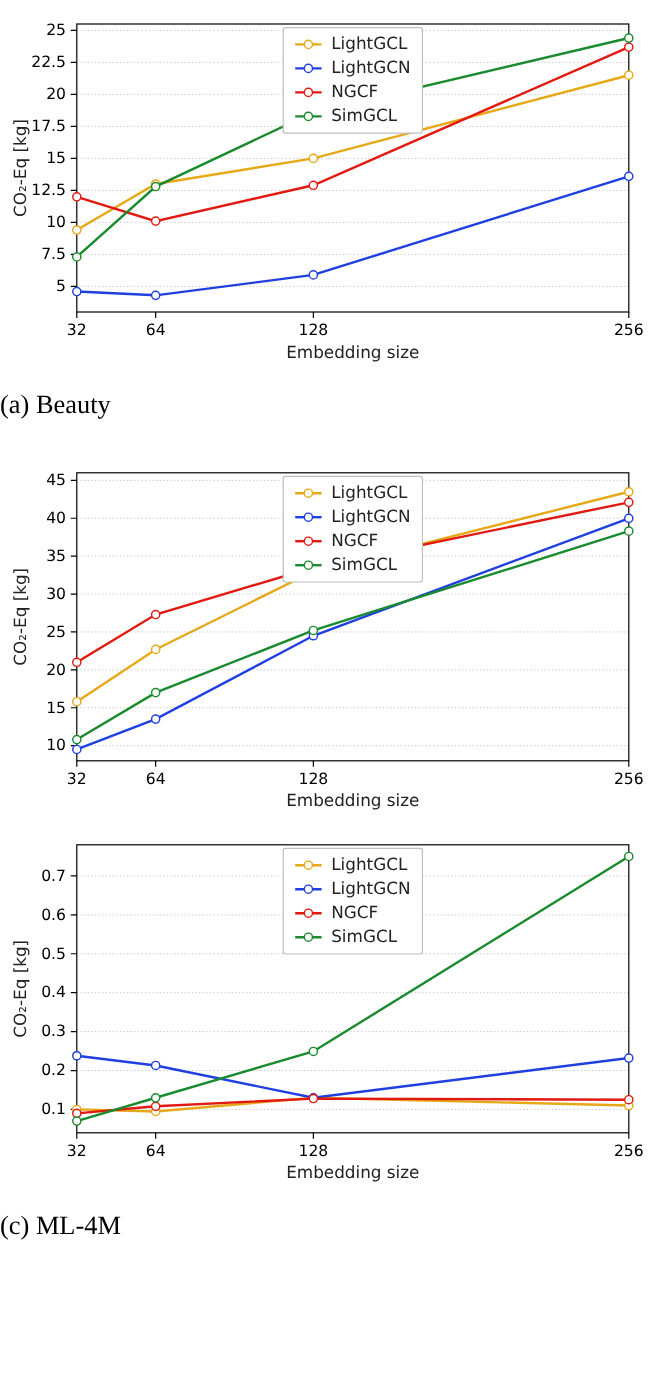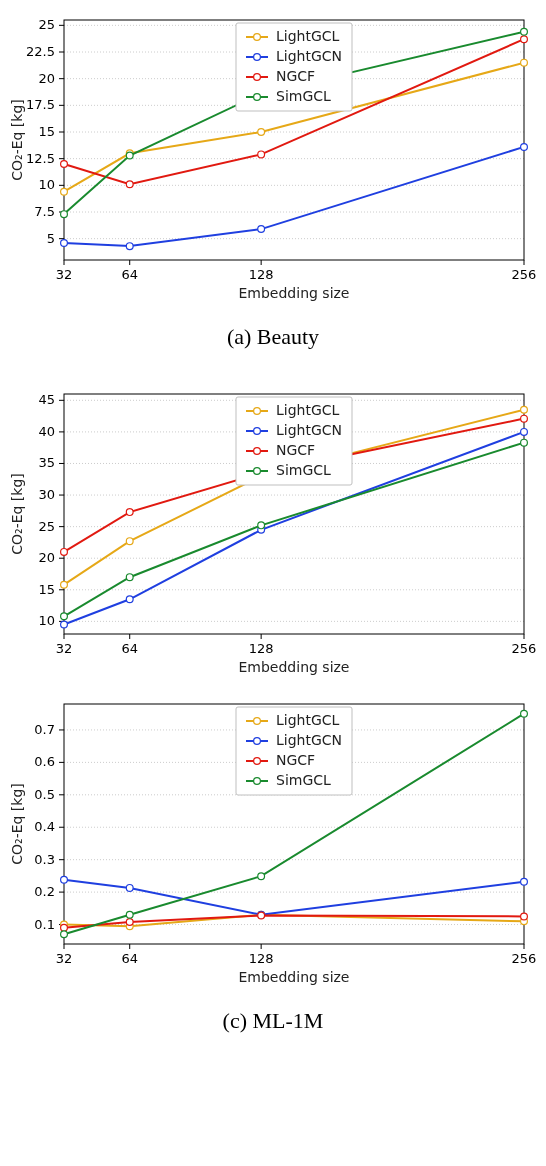--- a/index.html
+++ b/index.html
@@ -16,21 +16,21 @@
   }
   .panel {
     width: 100%;
   }
   .chart-wrap {
     padding: 8px 6px 2px 2px;
     box-sizing: border-box;
     background: #fff;
   }
   .caption {
-    text-align: center;
+    text-align: left;
     font-size: 22px;
     padding: 14px 0 24px 0;
   }
   svg { display: block; margin: 0 auto; }
   .axis-title {
     font-family: "DejaVu Sans","Helvetica Neue",Arial,sans-serif;
     font-size: 14px;
     fill: #222;
   }
   .grid-line { stroke: #bfbfbf; stroke-width: 0.8; stroke-dasharray: 1 2; }
@@ -272,16 +272,16 @@
             <text x="272" y="53" class="legend-text">LightGCN</text>
             <line x1="242" x2="264" y1="69" y2="69" stroke="#e11910" stroke-width="2"></line>
             <circle cx="253" cy="69" r="3.4" class="series-dot" stroke="#e11910"></circle>
             <text x="272" y="73" class="legend-text">NGCF</text>
             <line x1="242" x2="264" y1="89" y2="89" stroke="#198a2e" stroke-width="2"></line>
             <circle cx="253" cy="89" r="3.4" class="series-dot" stroke="#198a2e"></circle>
             <text x="272" y="93" class="legend-text">SimGCL</text>
           </g>
         </svg>
   </div>
-  <div class="caption">(c) ML-1M</div>
+  <div class="caption">(c) ML-4M</div>
 </div>
 
 </div>
 
 </body></html>

